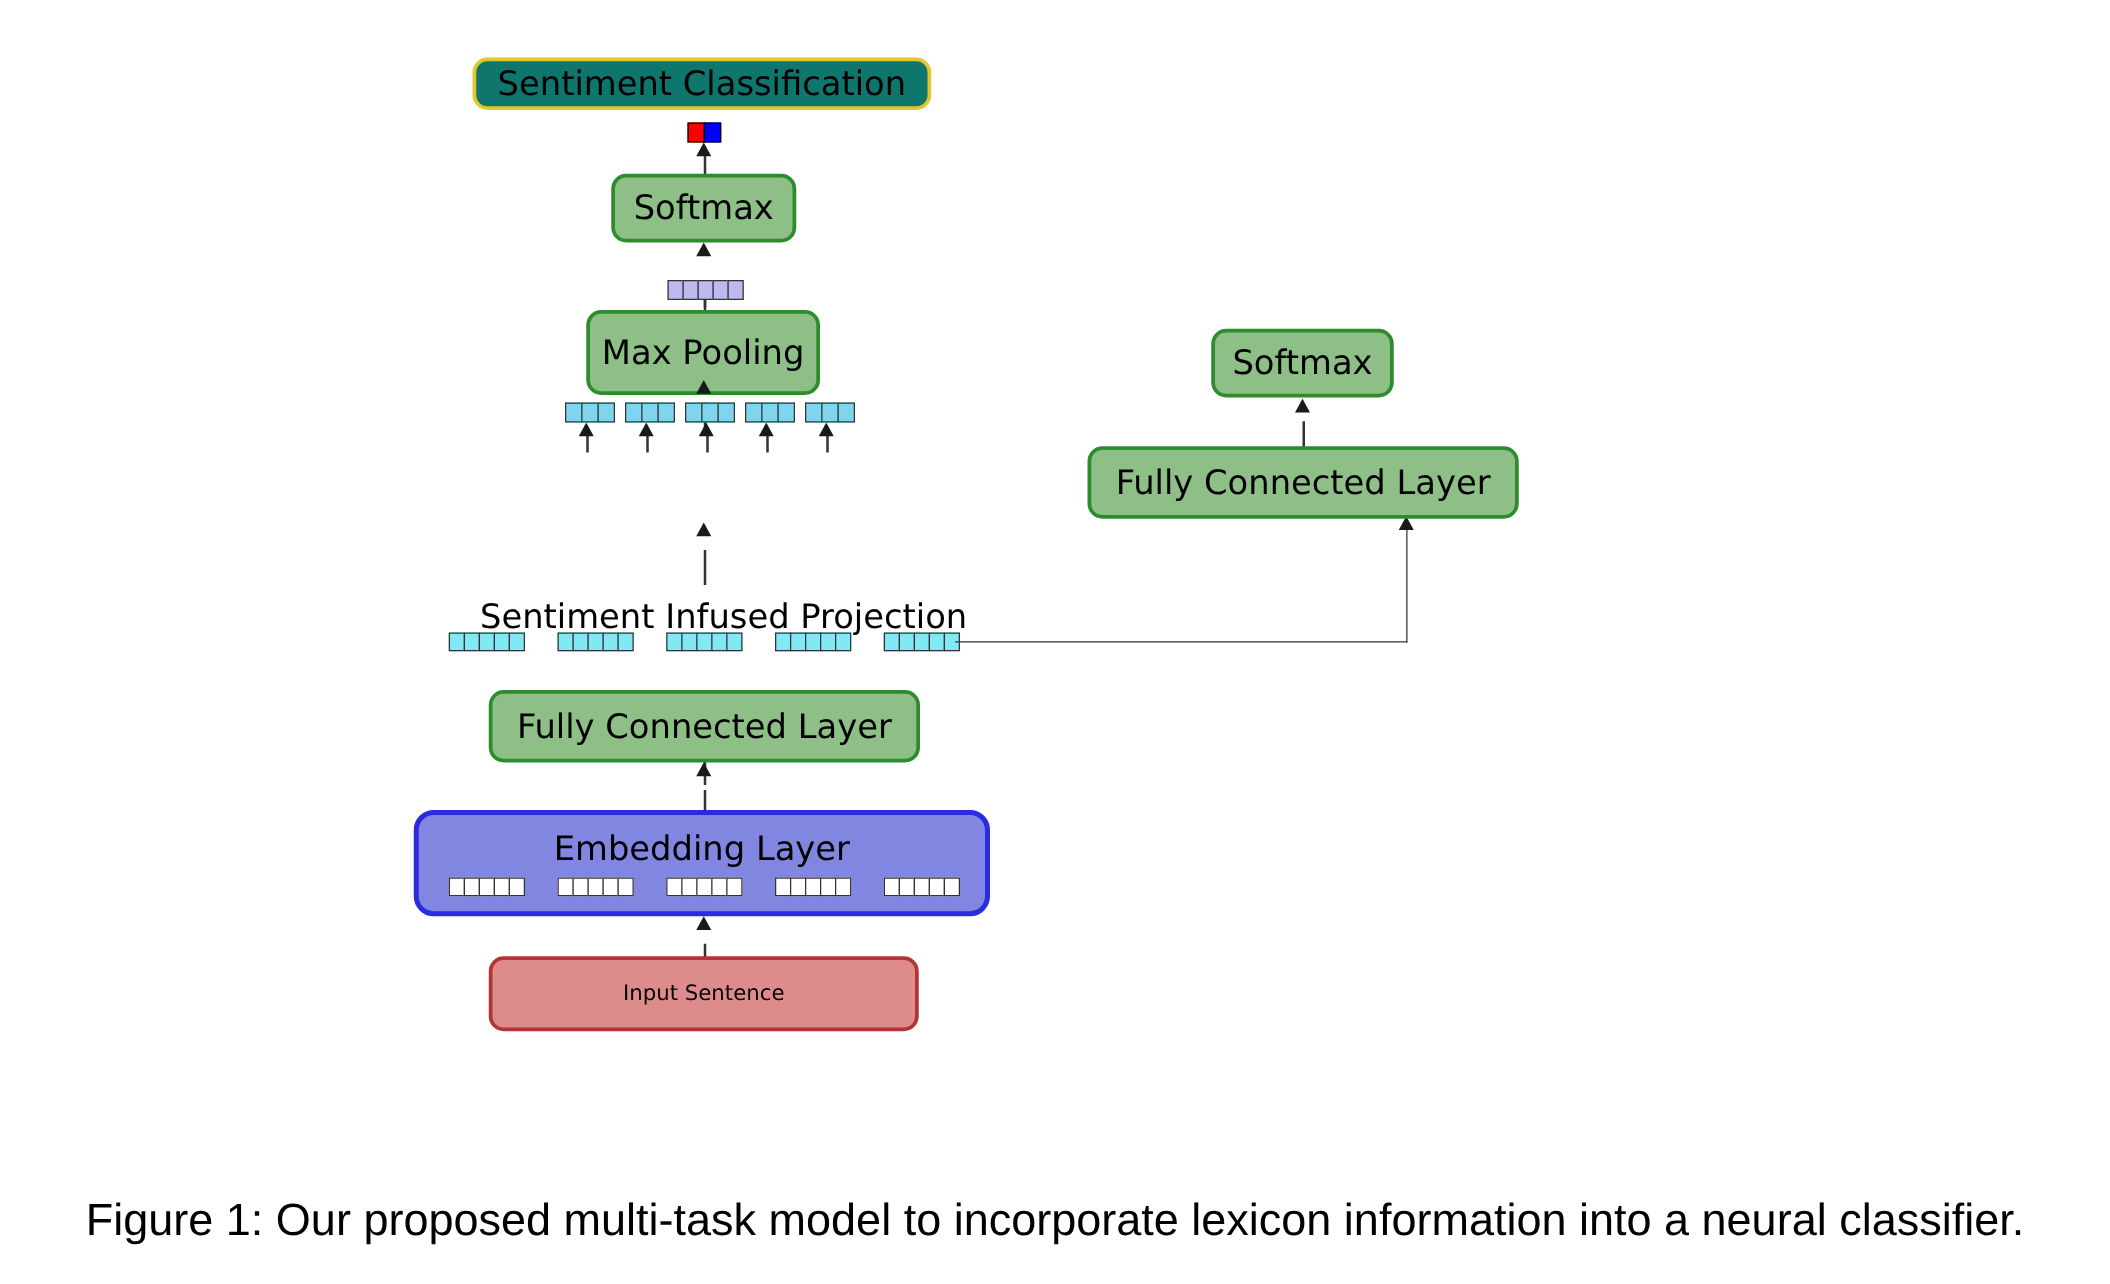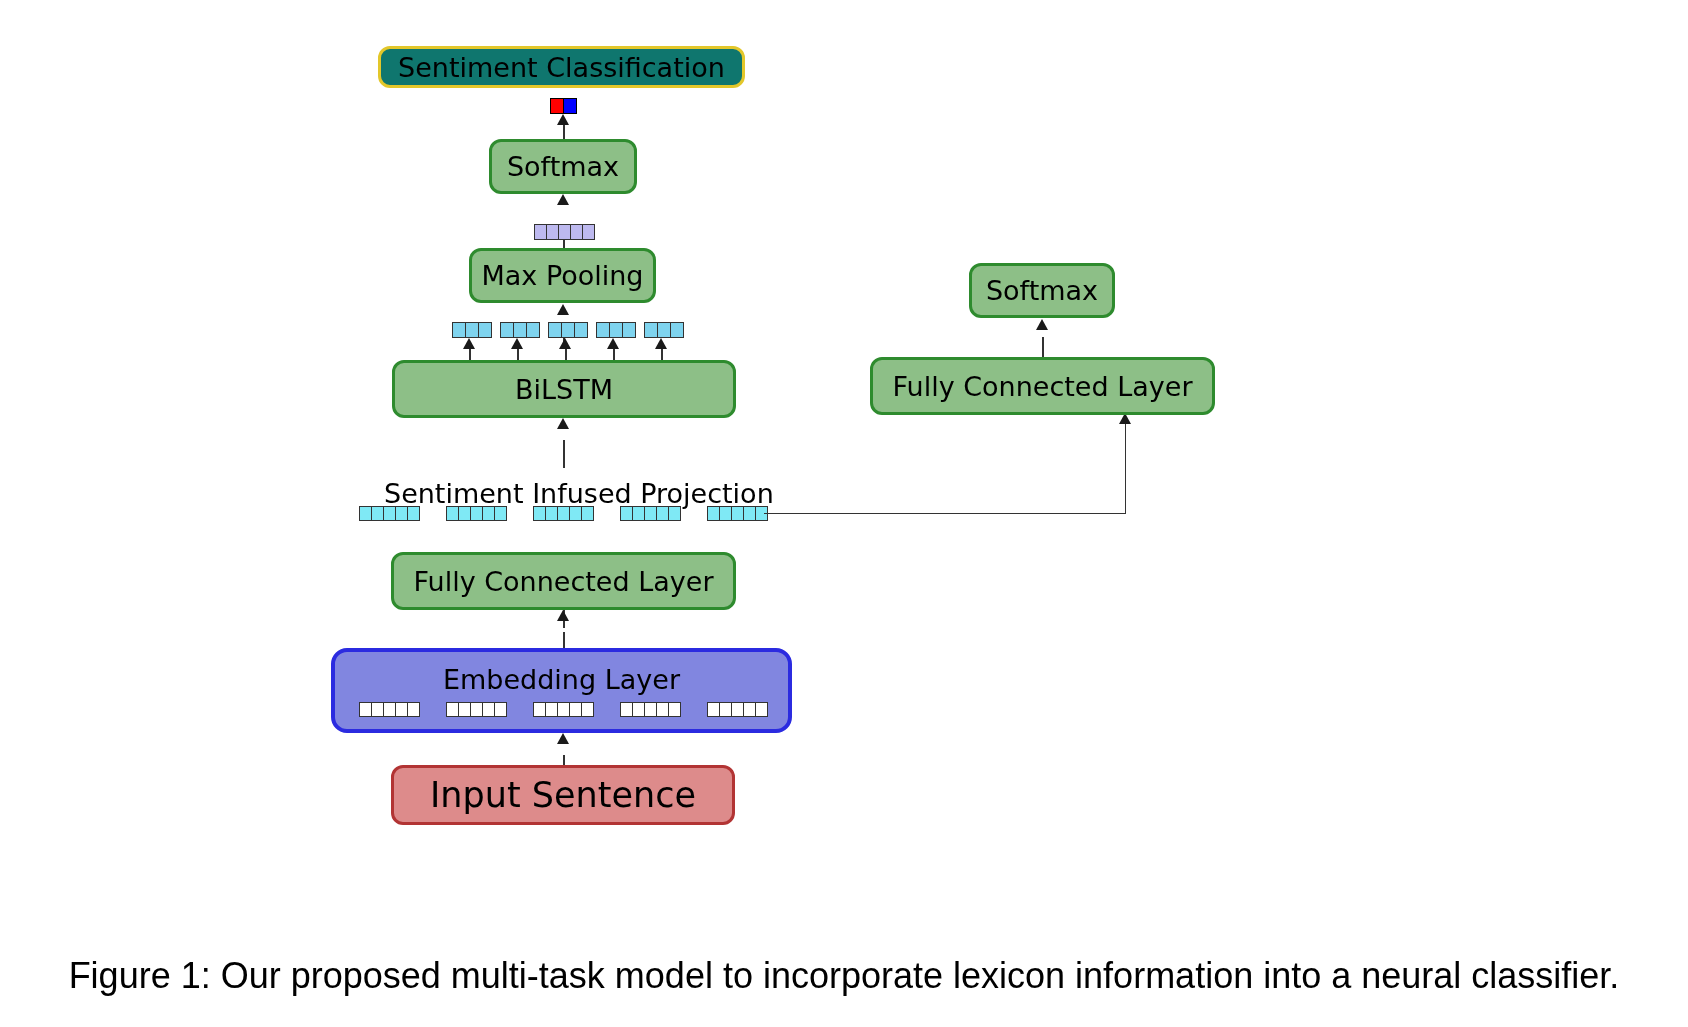--- a/index.html
+++ b/index.html
@@ -56,21 +56,21 @@
     border-radius: 16px;
     font-size: 27px;
     align-items: flex-start;
     padding-top: 12px;
   }
 
   .node-red {
     background: #dd8b8b;
     border: 3px solid #b23434;
     border-radius: 12px;
-    font-size: 35px;
+    font-size: 17px;
   }
 
   
   .plain-label {
     position: absolute;
     font-size: 27px;
     color: #000000;
     white-space: nowrap;
     font-family: "DejaVu Sans", sans-serif;
   }
@@ -162,21 +162,21 @@
   <div class="cellstrip strip-lav" style="left:534px; top:224px;">
     <div class="cell" style="width:13px;height:16px;"></div>
     <div class="cell" style="width:13px;height:16px;"></div>
     <div class="cell" style="width:13px;height:16px;"></div>
     <div class="cell" style="width:13px;height:16px;"></div>
     <div class="cell" style="width:13px;height:16px;"></div>
   </div>
 
   <div class="vline" style="left:563px; top:240px; height:10px;"></div>
 
-  <div class="node node-green" style="left:469px; top:248px; width:187px; height:55px;">
+  <div class="node node-green" style="left:469px; top:248px; width:187px; height:68px;">
     <span>Max Pooling</span>
   </div>
 
   <div class="vline" style="left:563px; top:322px; height:24px;"></div>
   <div class="arrowhead" style="left:557px; top:304px;"></div>
 
   <div class="cellstrip strip-blue" style="left:452px; top:322px;">
     <div class="cell" style="width:14px;height:16px;"></div>
     <div class="cell" style="width:14px;height:16px;"></div>
     <div class="cell" style="width:14px;height:16px;"></div>
@@ -206,23 +206,20 @@
   <div class="arrowhead" style="left:463px; top:338px;"></div>
   <div class="vline" style="left:517px; top:346px; height:16px;"></div>
   <div class="arrowhead" style="left:511px; top:338px;"></div>
   <div class="vline" style="left:565px; top:346px; height:16px;"></div>
   <div class="arrowhead" style="left:559px; top:338px;"></div>
   <div class="vline" style="left:613px; top:346px; height:16px;"></div>
   <div class="arrowhead" style="left:607px; top:338px;"></div>
   <div class="vline" style="left:661px; top:346px; height:16px;"></div>
   <div class="arrowhead" style="left:655px; top:338px;"></div>
 
-  <div class="node node-green" style="left:392px; top:360px; width:344px; height:58px;">
-    <span>BiLSTM</span>
-  </div>
 
   <div class="vline" style="left:563px; top:440px; height:28px;"></div>
   <div class="arrowhead" style="left:557px; top:418px;"></div>
 
   <div class="plain-label" style="left:384px; top:478px;">Sentiment Infused Projection</div>
 
   <div class="cellstrip strip-cyan" style="left:359px; top:506px;">
     <div class="cell" style="width:13px;height:15px;"></div>
     <div class="cell" style="width:13px;height:15px;"></div>
     <div class="cell" style="width:13px;height:15px;"></div>

